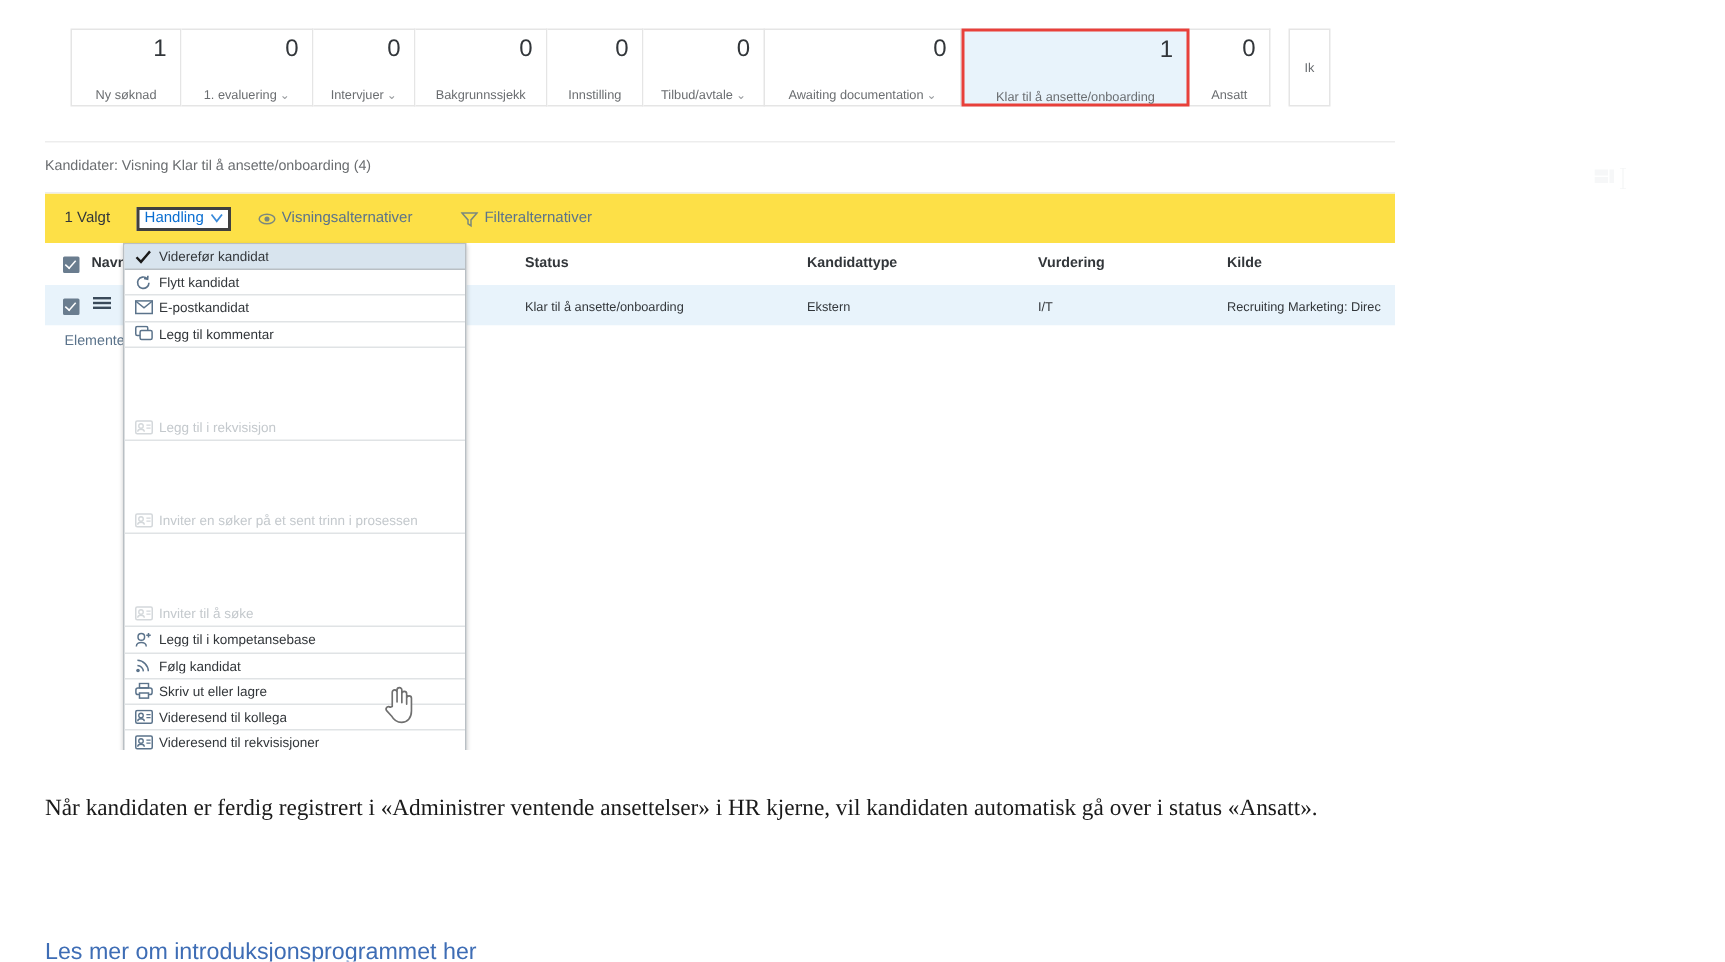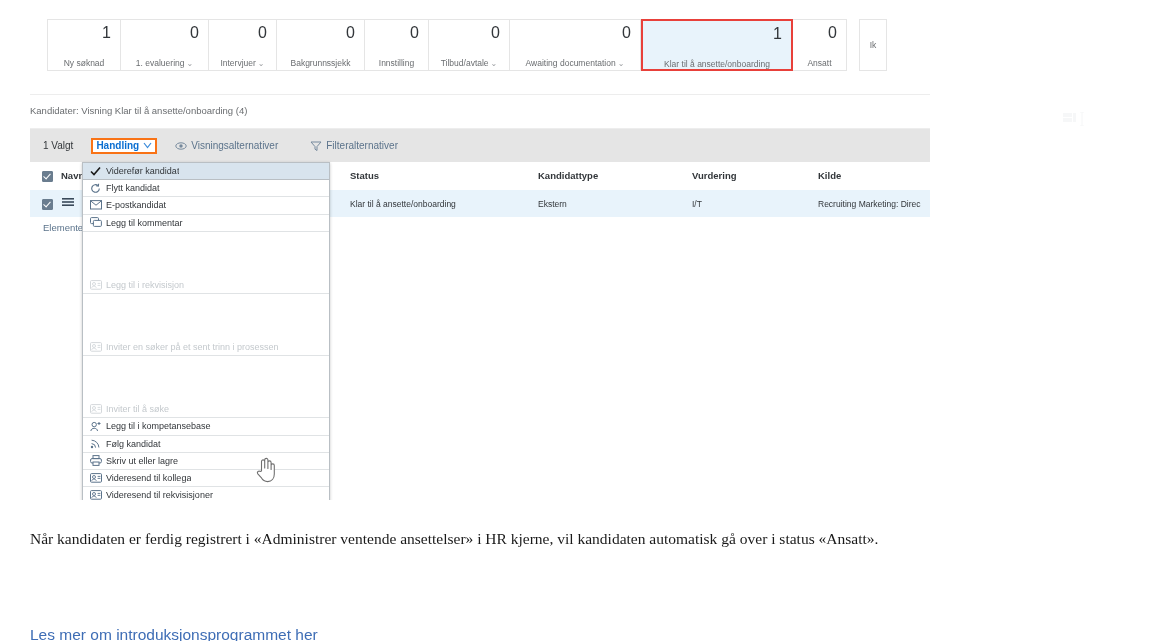--- a/index.html
+++ b/index.html
@@ -68,32 +68,32 @@
 
   
   #card{
     position:absolute;left:30px;top:128px;width:900px;height:113px;
     background:#ffffff;
     border-top:1px solid #ededed;
     overflow:hidden;
   }
   #toolbar{
     position:absolute;left:0;top:0;width:900px;height:33px;
-    background:#e5e5e5;
+    background:#fde047;
     border-bottom:1px solid #ededed;
     display:flex;align-items:center;
   }
   .tb-sel{font-size:10px;color:#32363a;margin-left:13px;}
   .tb-btn{
     display:flex;align-items:center;gap:4px;
     font-size:10px;color:#5b738b;margin-left:18px;cursor:default;
   }
   .tb-btn.primary{
-    color:#0a6ed1;font-weight:700;
-    border:2px solid #f97316;padding:0px 3px 1px 3px;
+    color:#0a6ed1;font-weight:400;
+    border:2px solid #404040;padding:0px 3px 1px 3px;
     position:relative;z-index:6;background:#ffffff;
   }
   .tb-icon{display:inline-block;width:12px;height:12px;opacity:.8;}
 
   
   #thead{
     position:absolute;left:0;top:33px;width:900px;height:28px;
     border-bottom:1px solid #ededed;background:#ffffff;
   }
   #trow{
@@ -116,21 +116,21 @@
 
   
   #tfooter{
     position:absolute;left:0;top:88px;width:900px;height:25px;background:#ffffff;
   }
   #elementer{position:absolute;left:13px;top:5px;font-size:9.5px;color:#5b738b;}
   #pager{position:absolute;left:253px;top:3px;font-size:12px;color:#5b738b;letter-spacing:3px;}
 
   
   #menu{
-    position:absolute;left:82px;top:162px;width:248px;
+    position:absolute;left:82px;top:162px;width:229px;
     background:#ffffff;
     border:1px solid #b9bfc4;
     box-shadow:0 1px 3px rgba(0,0,0,.22);
     z-index:20;
     box-sizing:border-box;
   }
   .mi{
     height:17.2px;display:flex;align-items:center;
     border-bottom:1px solid #e0e3e5;
     padding-left:6px;

